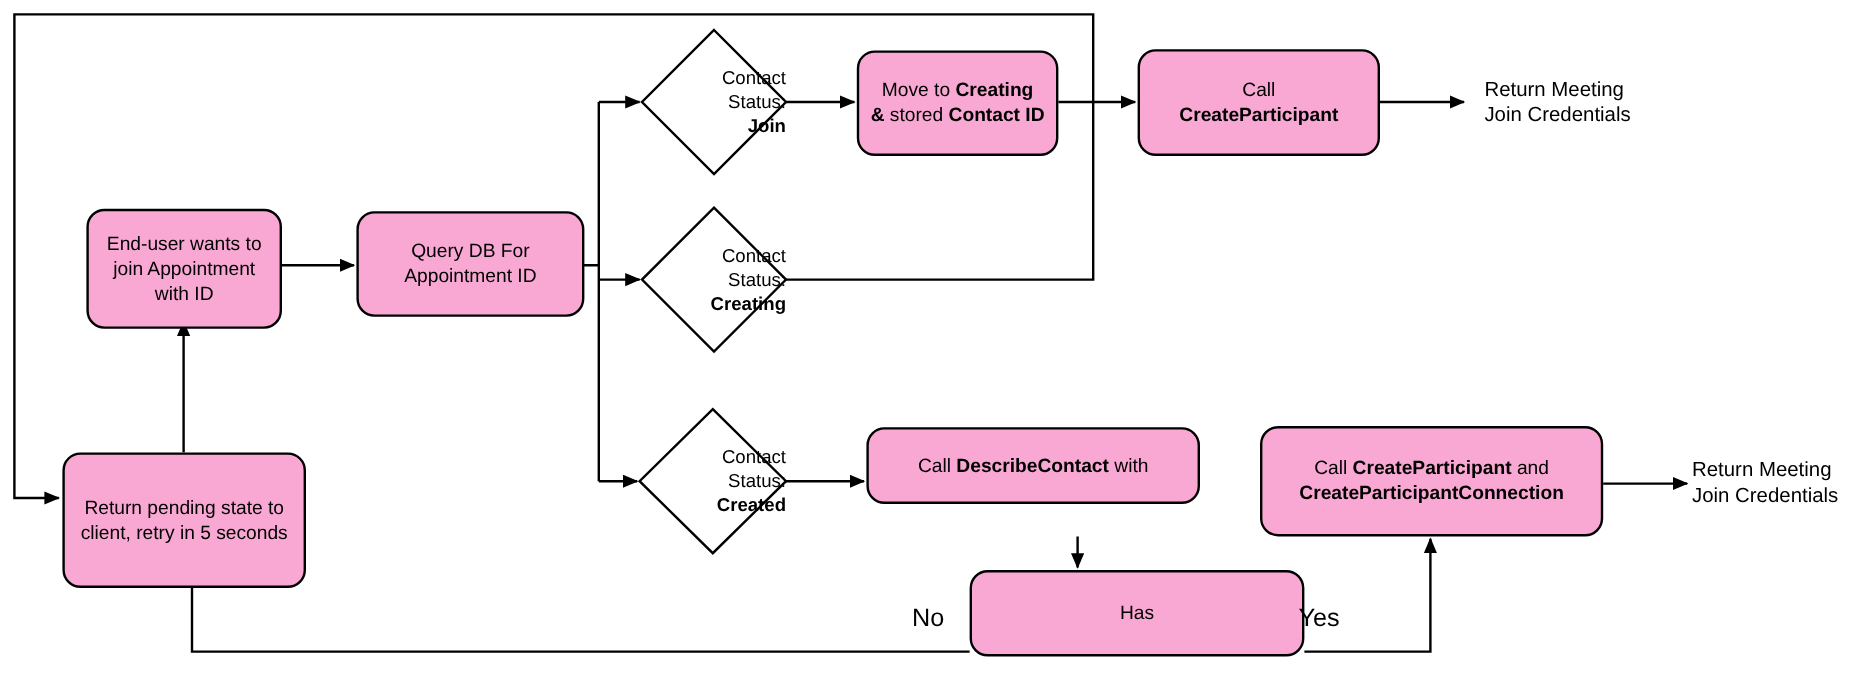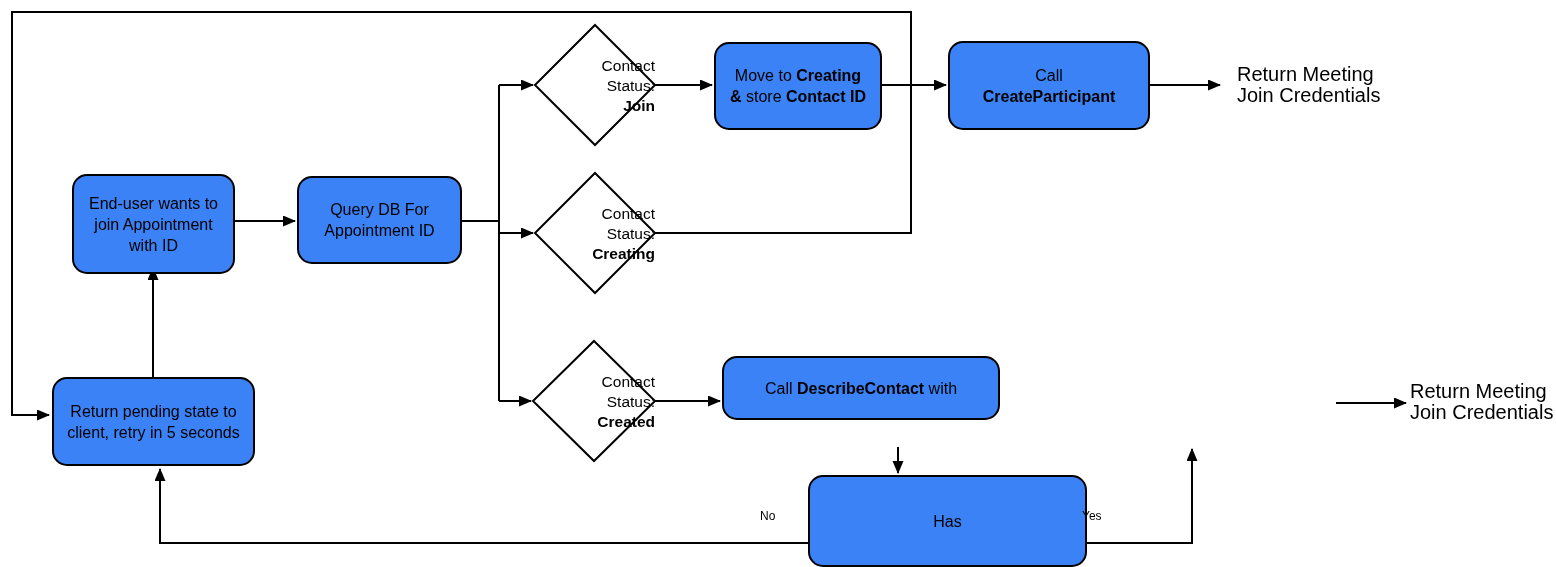--- a/index.html
+++ b/index.html
@@ -2,33 +2,33 @@
 <html><head>
 <meta charset="utf-8">
 <style>
   html,body{margin:0;padding:0;background:#ffffff;}
   .canvas{
     position:relative;width:1556px;height:567px;background:#ffffff;
     font-family:"Liberation Sans",sans-serif;color:#000000;overflow:hidden;
   }
   svg.edges{position:absolute;left:0;top:0;}
   .node{
-    position:absolute;background:#3b82f6;border:2px solid #000000;border-radius:15px;
+    position:absolute;background:#f9a8d4;border:2px solid #000000;border-radius:15px;
     display:flex;align-items:center;justify-content:center;text-align:center;
     font-size:16px;line-height:21px;box-sizing:border-box;
   }
   .pre{white-space:pre-line;}
   .b{font-weight:bold;}
   .dtext{
     position:absolute;text-align:right;font-size:15.5px;line-height:20px;
   }
   .freetext{
-    position:absolute;font-size:20px;line-height:21px;text-align:left;white-space:pre-line;
+    position:absolute;font-size:17px;line-height:21px;text-align:left;white-space:pre-line;
   }
-  .edgelabel{position:absolute;font-size:12px;line-height:20px;}
+  .edgelabel{position:absolute;font-size:21px;line-height:20px;}
 </style>
 </head>
 <body>
 
 <div class="canvas">
 
   <svg class="edges" width="1556" height="567" viewBox="0 0 1556 567">
     <defs>
       <marker id="arw" markerUnits="userSpaceOnUse" markerWidth="15" markerHeight="13" refX="12" refY="5.5" orient="auto">
         <path d="M0,0 L13,5.5 L0,11 Z" fill="#000000" stroke="none"></path>
@@ -69,53 +69,59 @@
       <polygon fill="#ffffff" points="594,341 655,401 594,461 533,401"></polygon>
     </g>
   </svg>
 
   <div class="node" style="left:72px;top:174px;width:163px;height:100px">
     <div class="pre">End-user wants to
 join Appointment
 with ID</div>
   </div>
 
-  <div class="node" style="left:297px;top:176px;width:165px;height:88px">
+  <div class="node" style="left:297px;top:176px;width:190px;height:88px">
     <div class="pre">Query DB For
 Appointment ID</div>
   </div>
 
   <div class="node" style="left:714px;top:42px;width:168px;height:88px">
     <div>
       <div><span>Move to </span><span class="b">Creating</span></div>
-      <div><span class="b">&amp;</span><span> store </span><span class="b">Contact ID</span></div>
+      <div><span class="b">&amp;</span><span> stored </span><span class="b">Contact ID</span></div>
     </div>
   </div>
 
   <div class="node" style="left:948px;top:41px;width:202px;height:89px">
     <div>
       <div>Call</div>
       <div class="b">CreateParticipant</div>
     </div>
   </div>
 
   <div class="node" style="left:722px;top:356px;width:278px;height:64px">
     <div>
       <div><span>Call </span><span class="b">DescribeContact</span><span> with</span></div>
     </div>
   </div>
 
+  <div class="node" style="left:1050px;top:355px;width:286px;height:92px">
+    <div>
+      <div><span>Call </span><span class="b">CreateParticipant</span><span> and</span></div>
+      <div class="b">CreateParticipantConnection</div>
+    </div>
+  </div>
 
-  <div class="node" style="left:808px;top:475px;width:279px;height:92px">
+  <div class="node" style="left:808px;top:475px;width:279px;height:72px">
     <div>
       <div>Has</div>
     </div>
   </div>
 
-  <div class="node" style="left:52px;top:377px;width:203px;height:89px">
+  <div class="node" style="left:52px;top:377px;width:203px;height:113px">
     <div class="pre">Return pending state to
 client, retry in 5 seconds</div>
   </div>
 
   <div class="dtext" style="left:535px;top:56px;width:120px">
     <div class="pre">Contact
 Status:</div>
     <div class="b">Join</div>
   </div>
 

